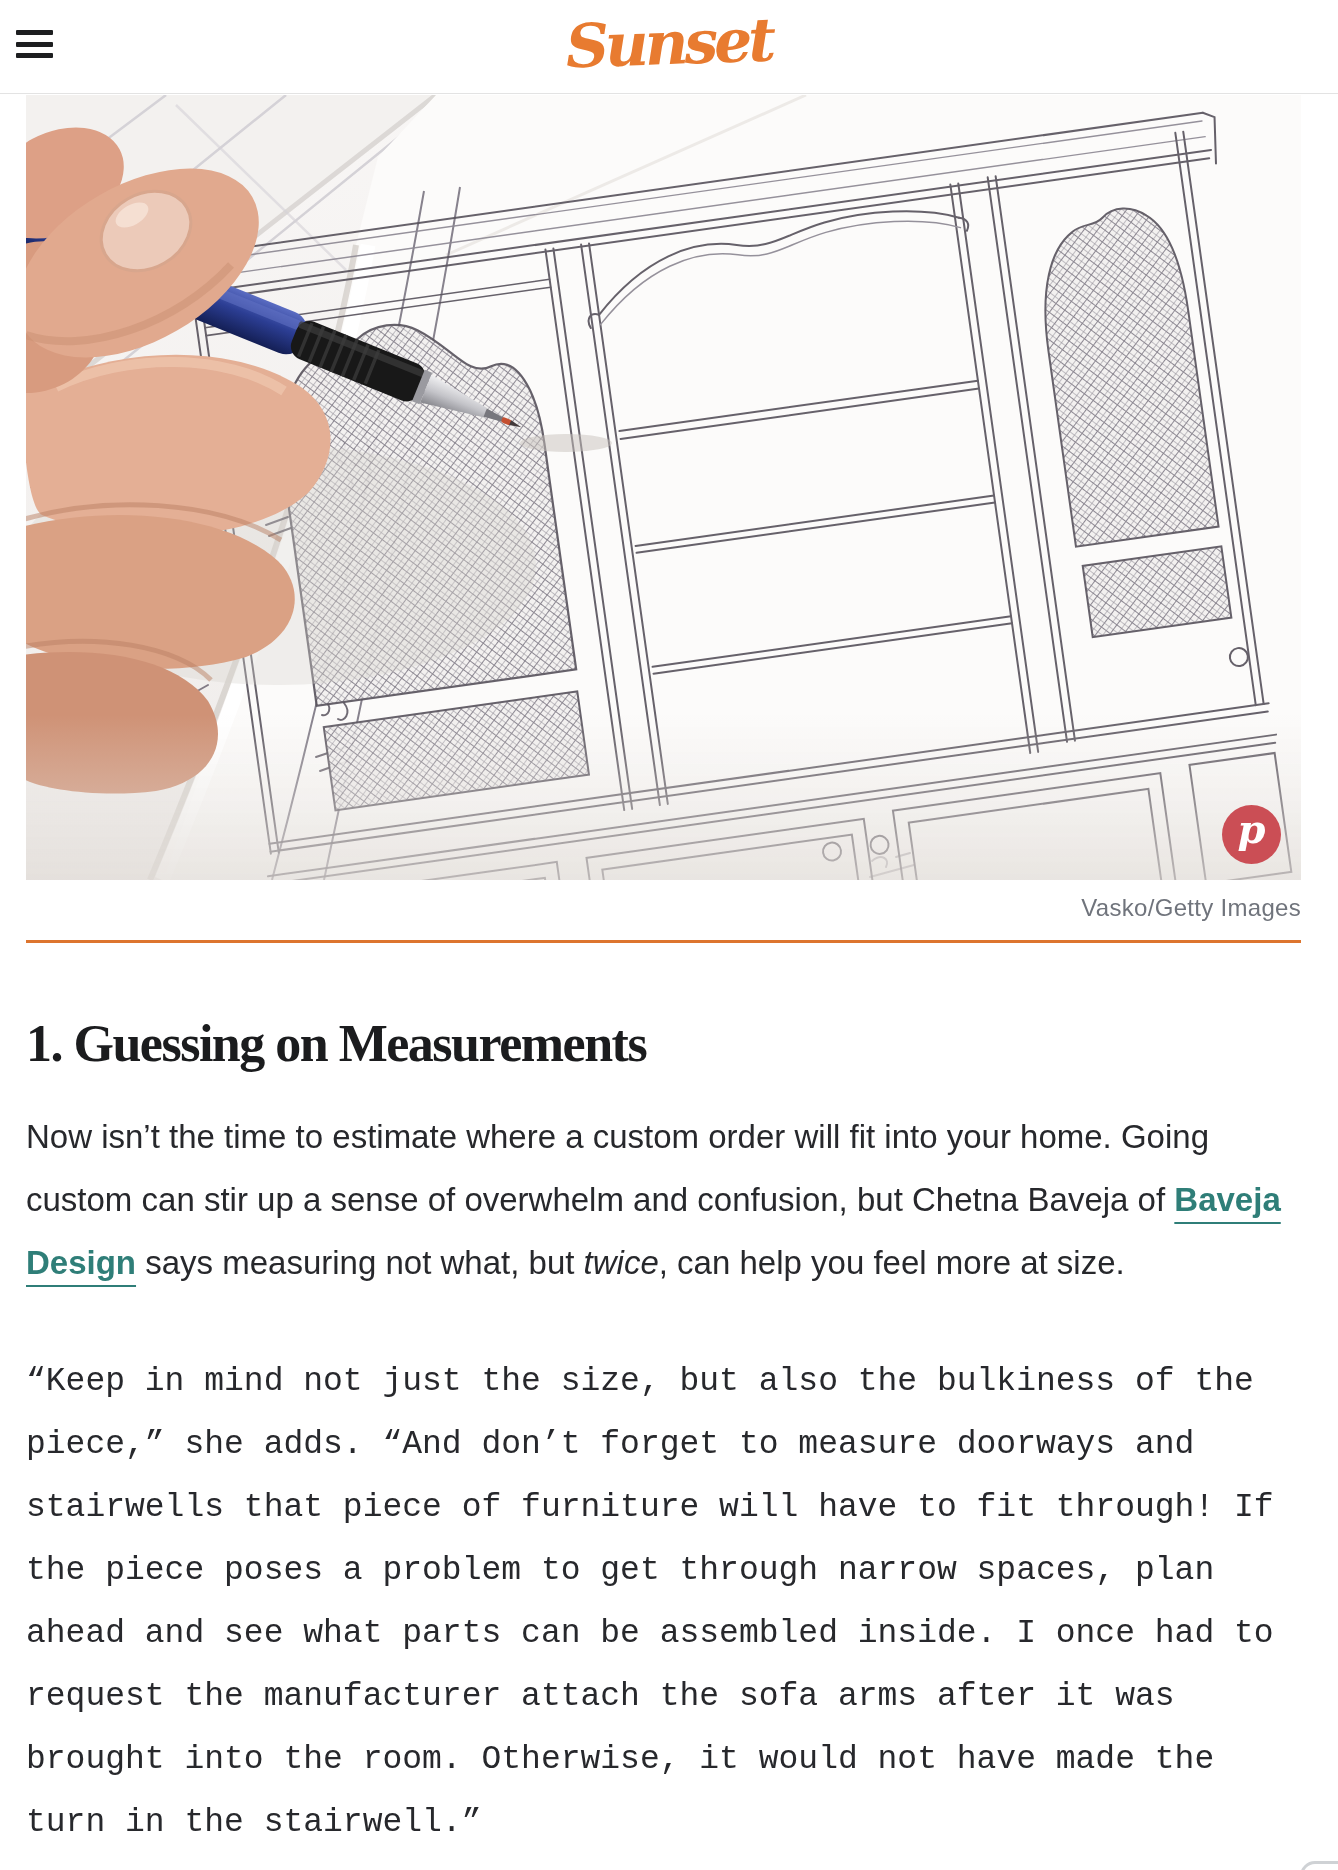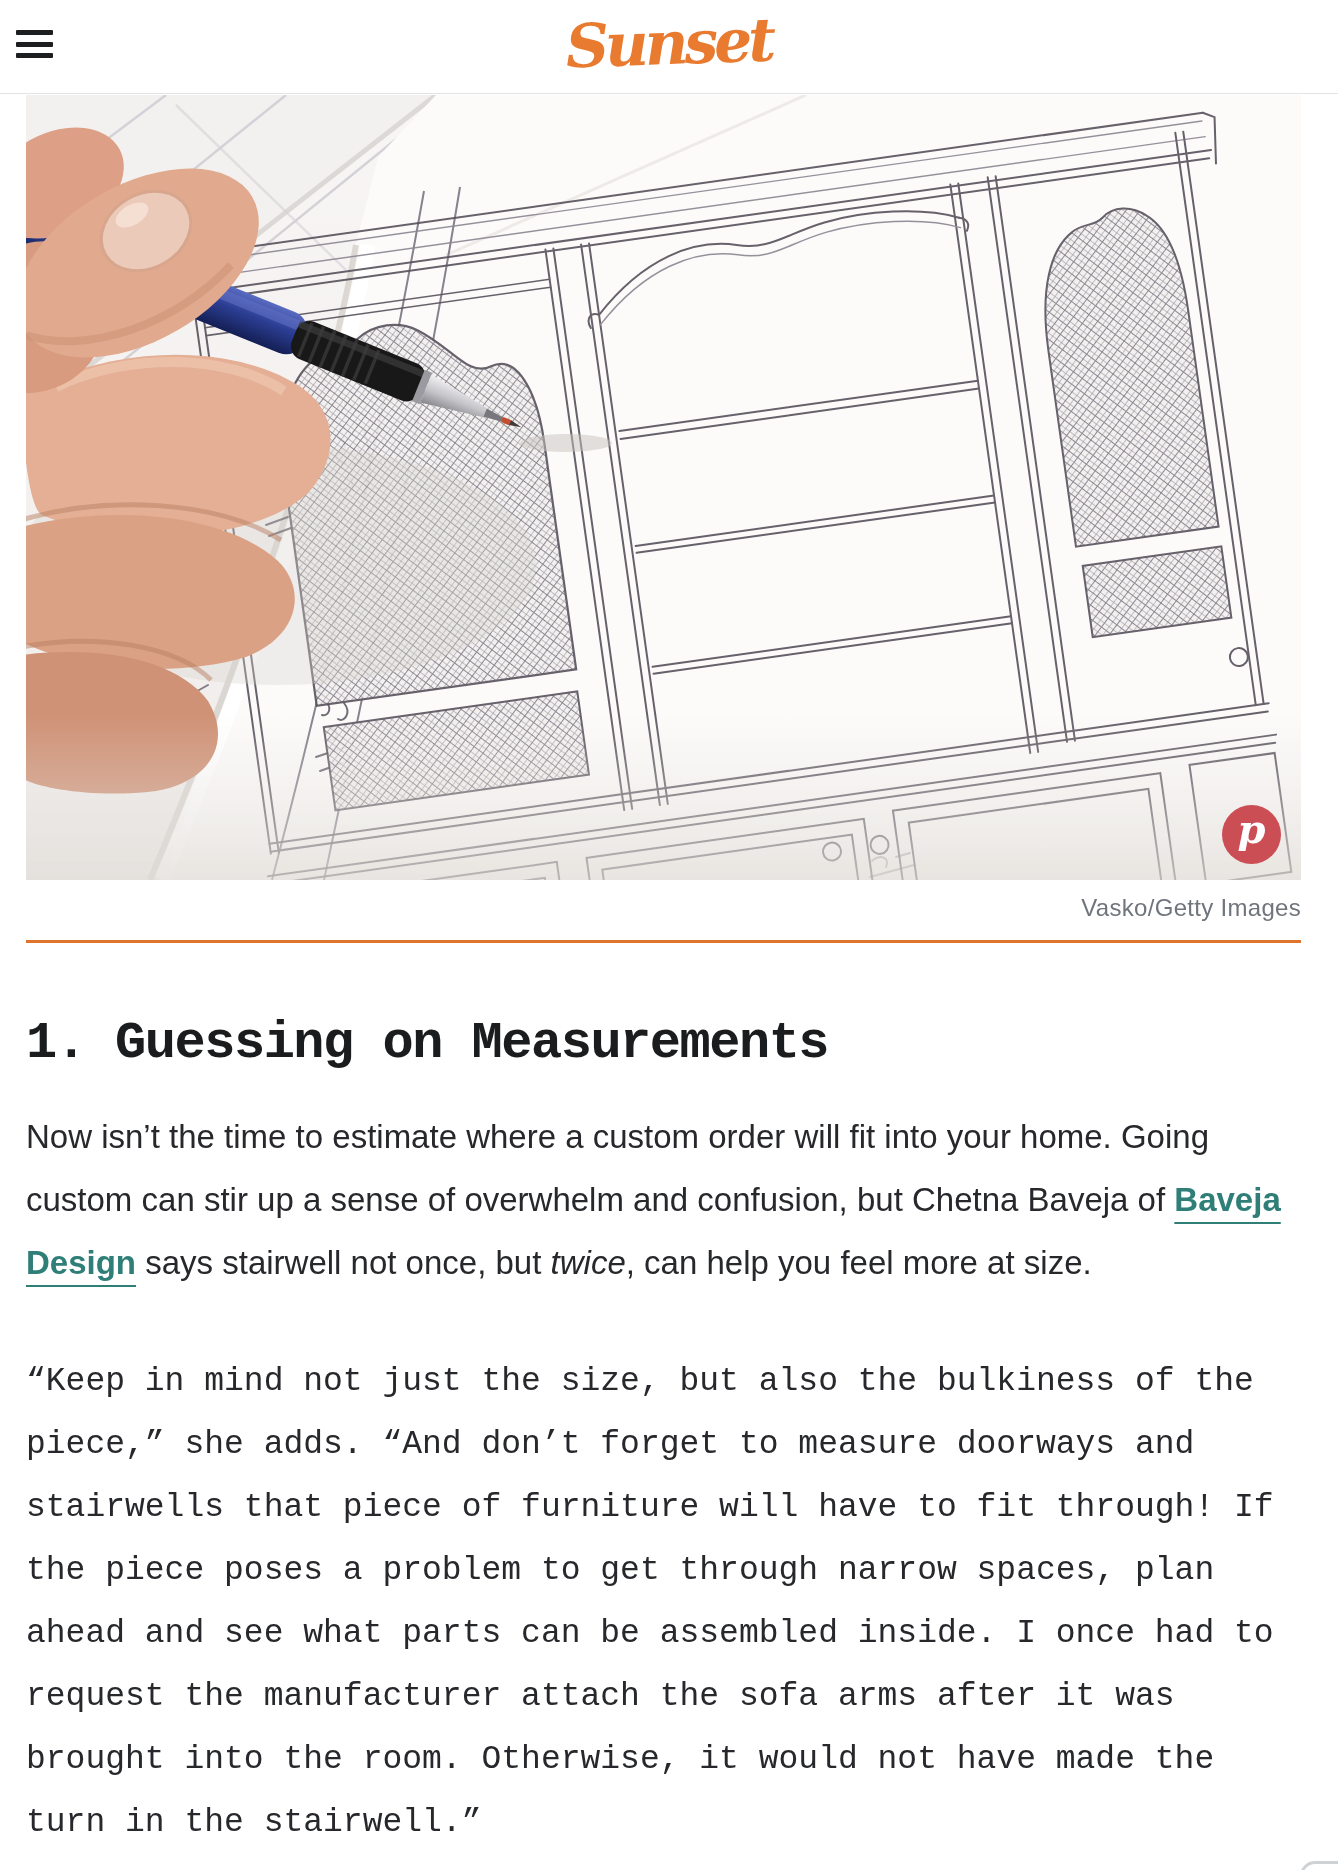--- a/index.html
+++ b/index.html
@@ -17,21 +17,21 @@
   
   .hero{margin:1px 0 0 26px;width:1275px;height:785px;position:relative;}
   .hero svg.scene{display:block;width:1275px;height:785px;background:#f6f4f2;}
   .pin-btn{position:absolute;left:1196px;top:710px;width:59px;height:59px;border-radius:50%;
     background:#cb4e55;border:none;cursor:pointer;display:flex;align-items:center;justify-content:center;padding:0;}
   .pin-glyph{color:#fff;font-family:"DejaVu Serif",serif;font-style:italic;font-weight:bold;
     font-size:40px;line-height:1;transform:translateY(-6px);}
   .credit{width:1275px;margin:14px 10px 0 26px;text-align:right;color:#70747c;font-size:24px;letter-spacing:.3px;}
   .divider{width:1275px;height:3px;background:#dd752e;border:none;margin:18px 0 0 26px;}
   
-  .article h1{margin:70px 0 0 26px;font-family:Liberation Mono, monospace;font-weight:700;
+  .article h1{margin:70px 0 0 26px;font-family:Liberation Serif, serif;font-weight:700;
     font-size:52px;line-height:1.2;color:#1b1c1e;letter-spacing:-1.5px;}
   .article p{width:1275px;margin:30px 0 0 26px;font-size:33px;line-height:63px;color:#27282c;}
   .article p.p2{margin-top:56px;font-family:Liberation Mono, monospace;}
   a.inline-link{color:#2f7e78;font-weight:bold;text-decoration:underline;
     text-decoration-thickness:2px;text-underline-offset:11px;cursor:pointer;}
   .article em{}
   
   .float-pill{position:absolute;left:1300px;top:1861px;width:70px;height:44px;background:#fff;
     border:3px solid #cfd2d5;border-radius:15px;cursor:pointer;}
 </style>
@@ -196,17 +196,17 @@
     <span class="pin-glyph">p</span>
   </button>
 </figure>
 
 <div class="credit">Vasko/Getty Images</div>
 
 <hr class="divider">
 
 <section class="article">
   <h1>1. Guessing on Measurements</h1>
-  <p class="p1"><span>Now isn’t the time to estimate where a custom order will fit into your home. Going custom can stir up a sense of overwhelm and confusion, but Chetna Baveja of </span><a class="inline-link">Baveja Design</a><span> says stairwell not once, but </span><em>twice</em><span>, can help you feel more at size.</span></p>
+  <p class="p1"><span>Now isn’t the time to estimate where a custom order will fit into your home. Going custom can stir up a sense of overwhelm and confusion, but Chetna Baveja of </span><a class="inline-link">Baveja Design</a><span> says measuring not what, but </span><em>twice</em><span>, can help you feel more at size.</span></p>
   <p class="p2">“Keep in mind not just the size, but also the bulkiness of the piece,” she adds. “And don’t forget to measure doorways and stairwells that piece of furniture will have to fit through! If the piece poses a problem to get through narrow spaces, plan ahead and see what parts can be assembled inside. I once had to request the manufacturer attach the sofa arms after it was brought into the room. Otherwise, it would not have made the turn in the stairwell.”</p>
 </section>
 
 <div class="float-pill"></div>
 
 </body></html>

